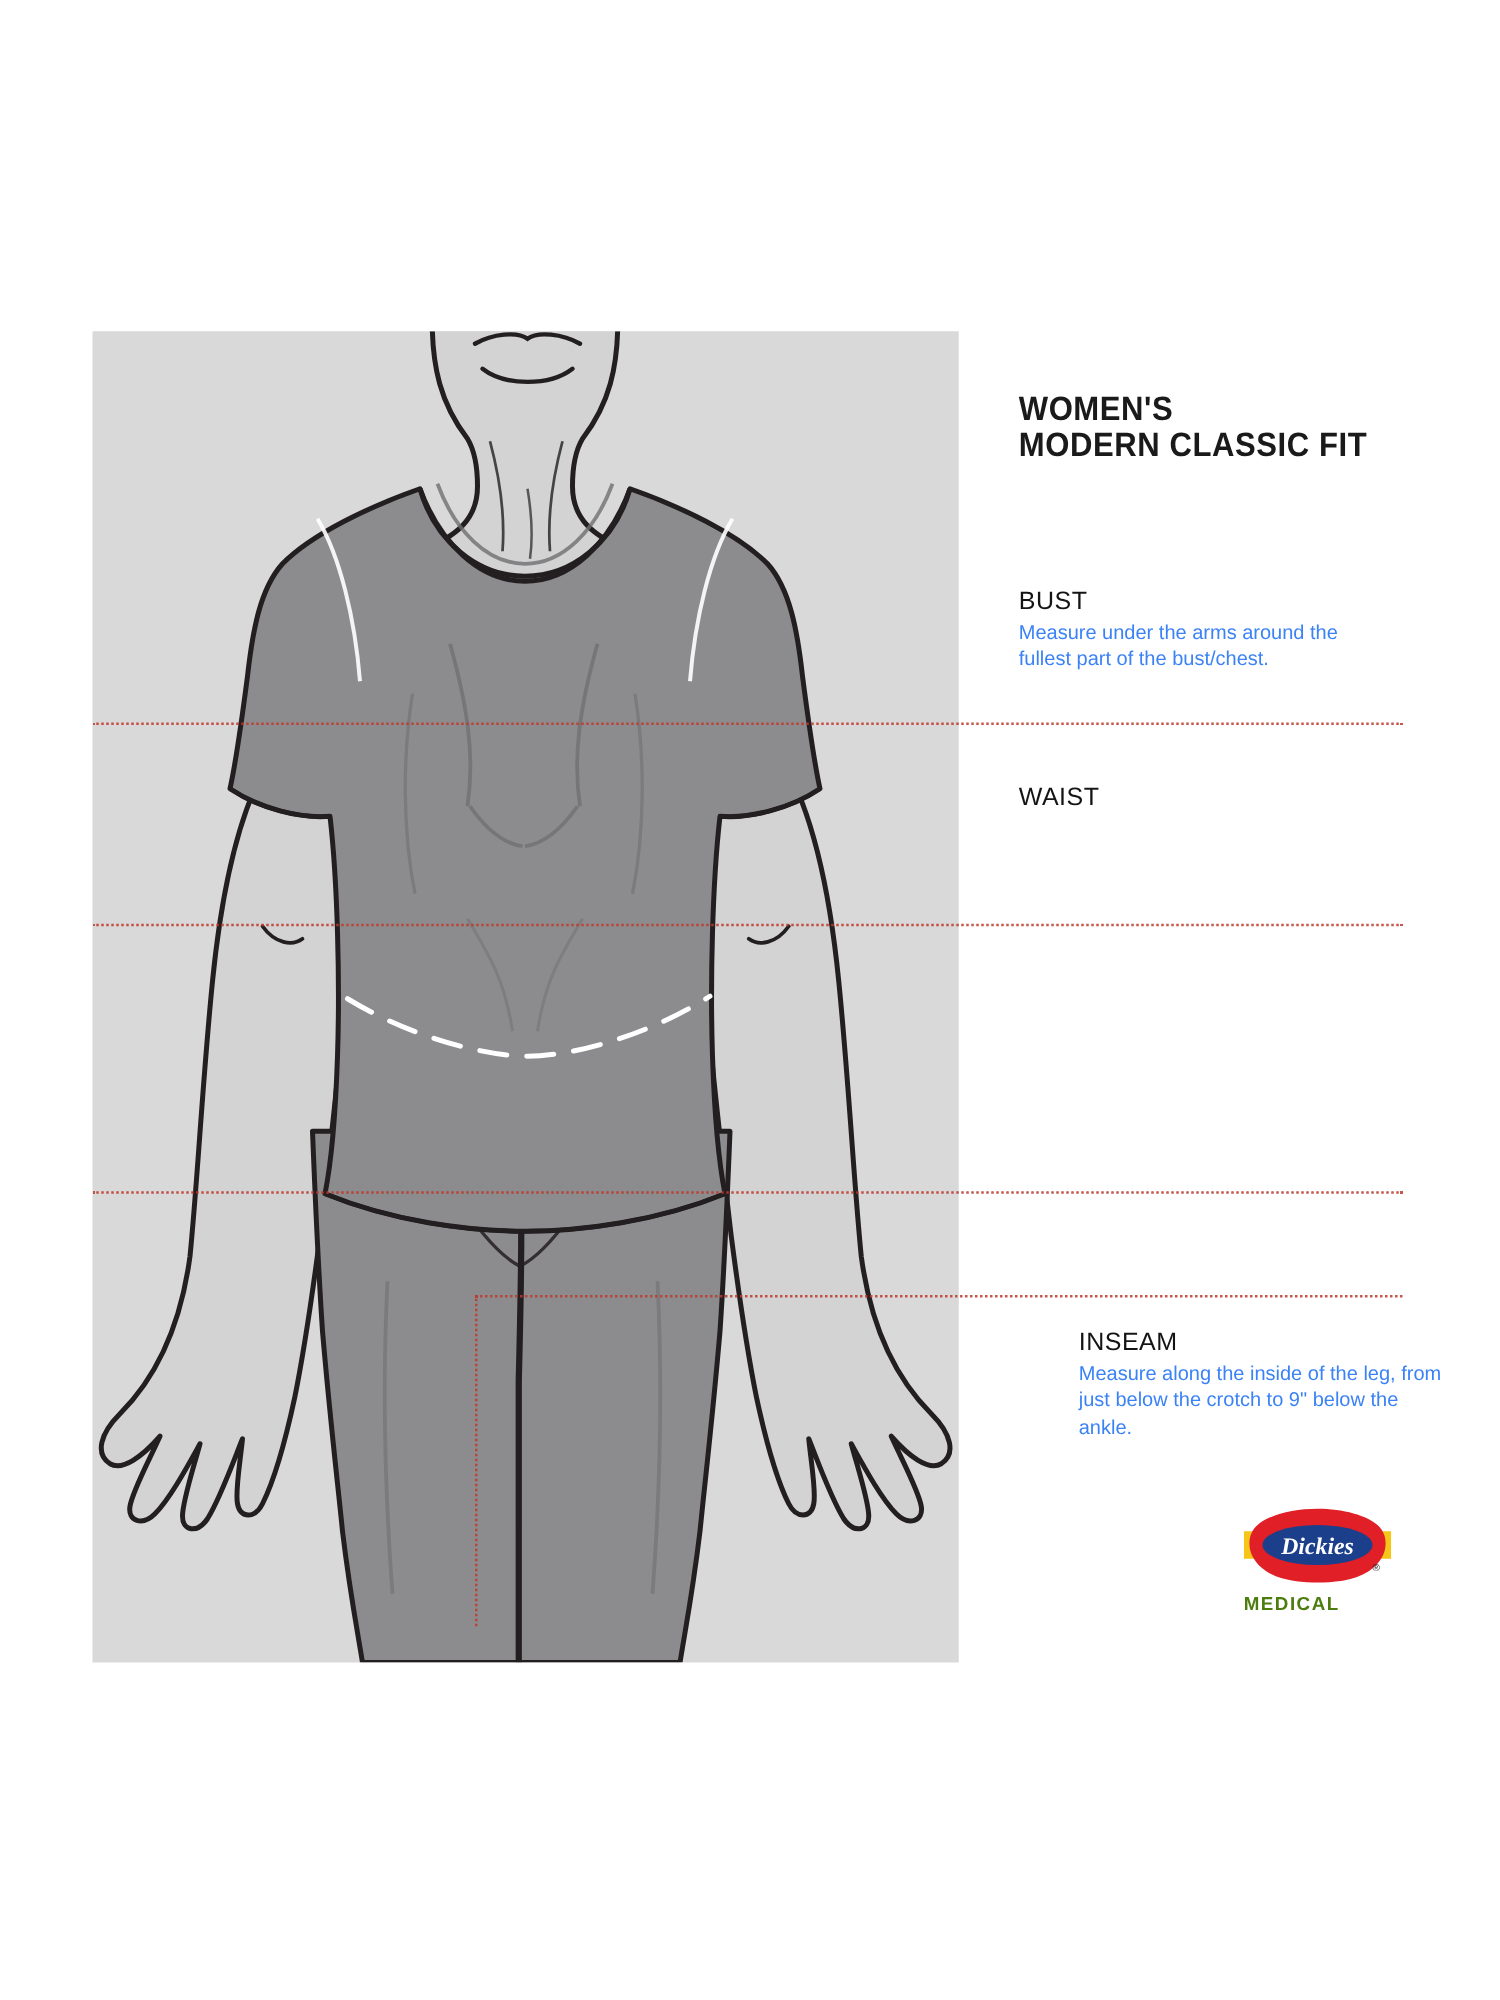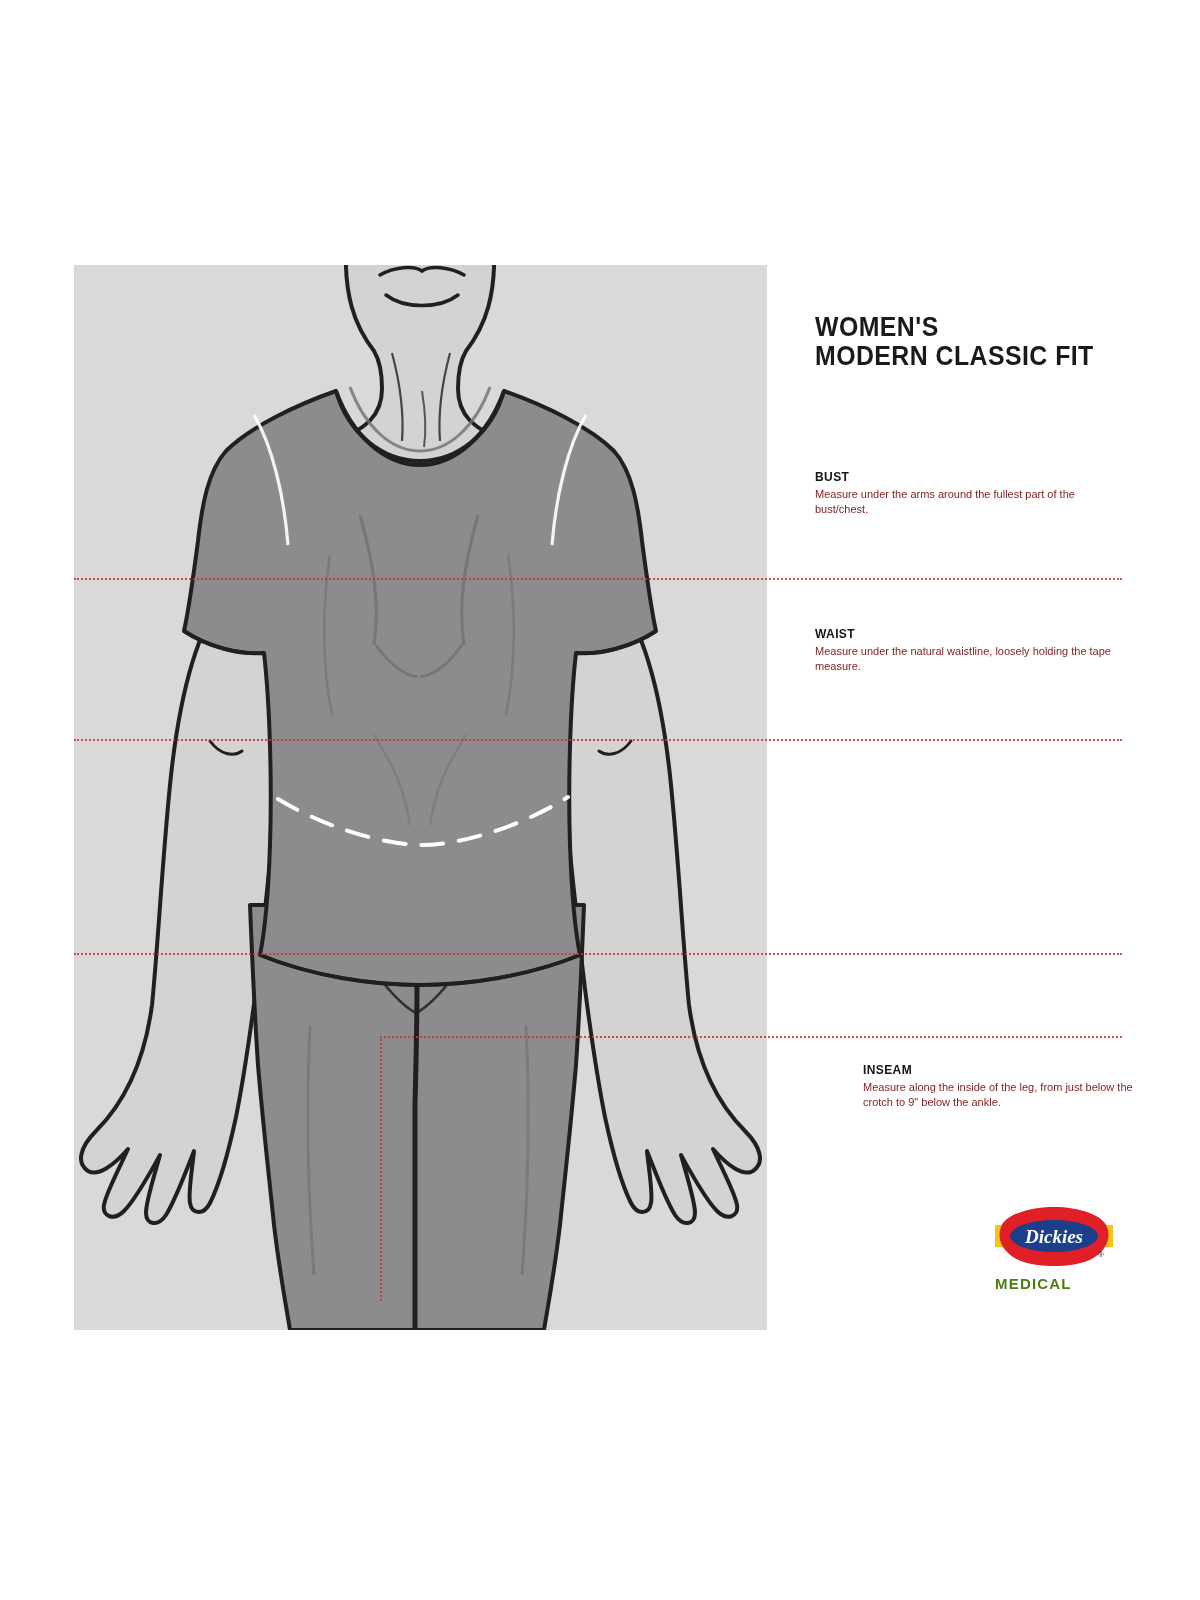--- a/index.html
+++ b/index.html
@@ -65,29 +65,29 @@
     transform-origin: left center;
   }
   .title-line1 { font-size: 27px; }
   .title-line2 { font-size: 27px; }
 
   .measure-block {
     position: absolute;
     width: 300px;
   }
   .measure-head {
-    font-size: 12px;
-    font-weight: bold;
+    font-size: 20px;
+    font-weight: normal;
     color: #141414;
     letter-spacing: 0.4px;
     margin-bottom: 3px;
   }
   .measure-body {
-    font-size: 11px;
-    color: #7f1d1d;
+    font-size: 16px;
+    color: #3b82f6;
     line-height: 1.33;
   }
 
   
   .logo-wrap {
     position: absolute;
     left: 995px;
     top: 1205px;
     width: 120px;
     text-align: left;
@@ -226,21 +226,20 @@
     <div class="title-line2">MODERN CLASSIC FIT</div>
   </div>
 
   <div class="measure-block" style="left:815px; top:470px;">
     <div class="measure-head">BUST</div>
     <div class="measure-body">Measure under the arms around the fullest part of the bust/chest.</div>
   </div>
 
   <div class="measure-block" style="left:815px; top:627px;">
     <div class="measure-head">WAIST</div>
-    <div class="measure-body">Measure under the natural waistline, loosely holding the tape measure.</div>
   </div>
 
 
   <div class="measure-block" style="left:815px; top:1063px;margin-left:48px;">
     <div class="measure-head">INSEAM</div>
     <div class="measure-body">Measure along the inside of the leg, from just below the crotch to 9" below the ankle.</div>
   </div>
 
   <div class="logo-wrap">
     <div class="logo-badge">

